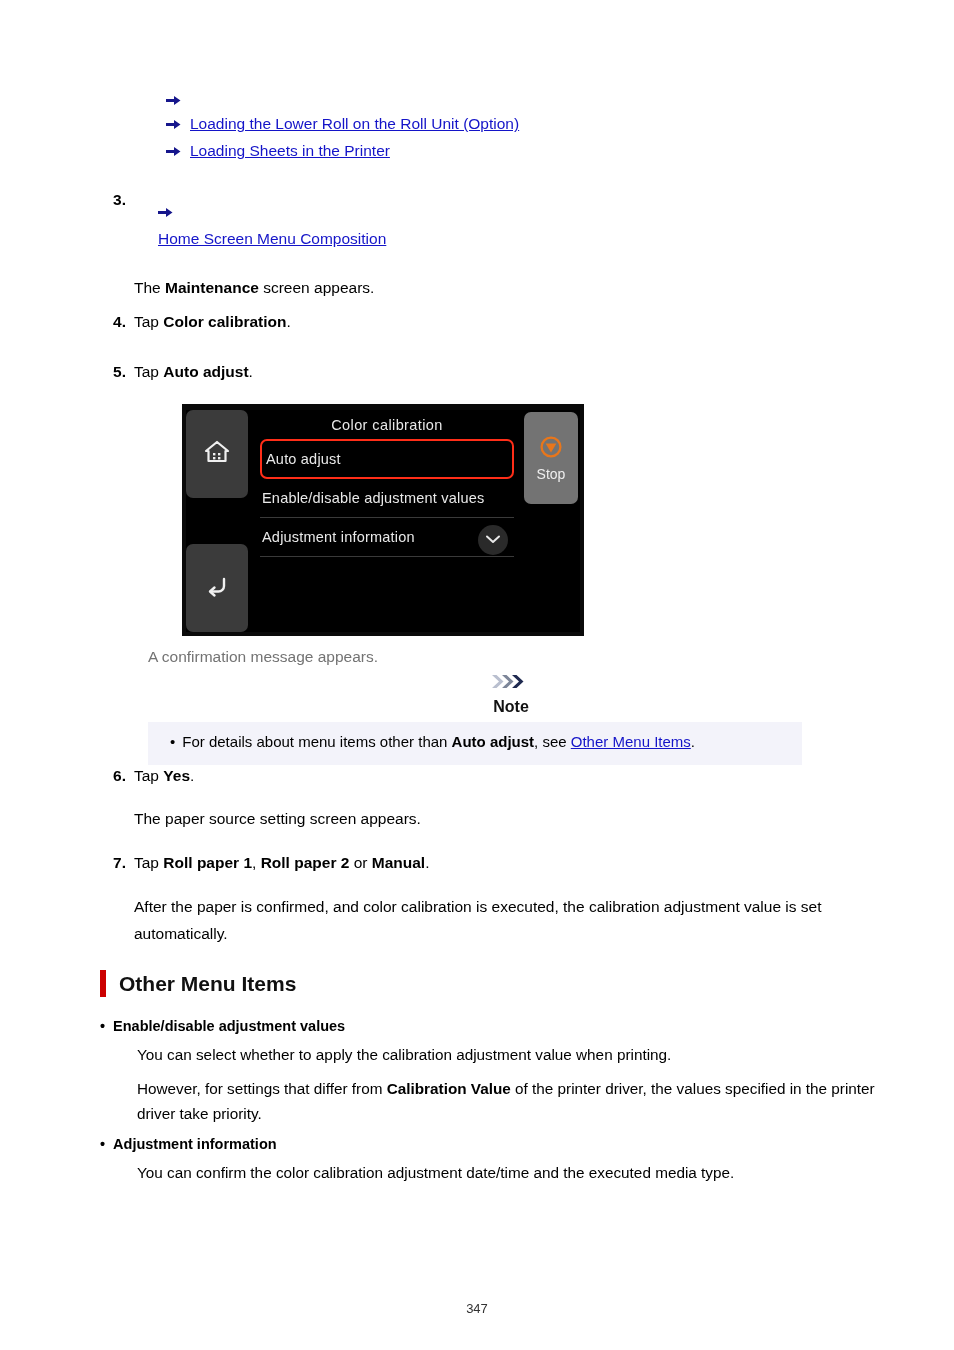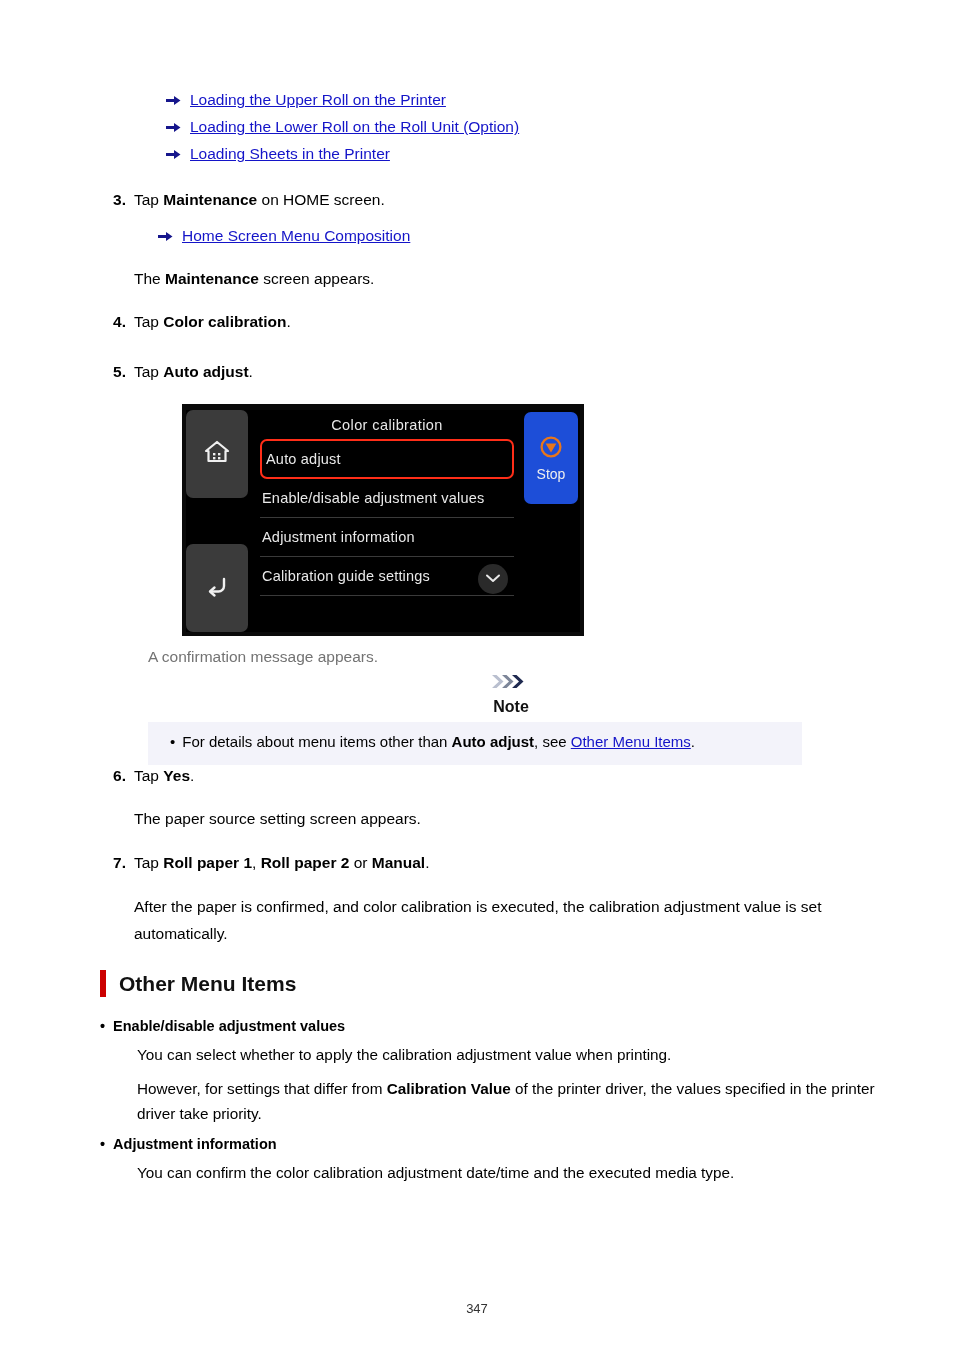--- a/index.html
+++ b/index.html
@@ -141,21 +141,21 @@
   }
   .lcd-right {
     width: 58px;
     flex: 0 0 58px;
     display: flex;
     align-items: flex-start;
     justify-content: center;
     padding-top: 2px;
   }
   .stop-btn {
-    background: #1d4ed8;
+    background: #737373;
     border-radius: 7px;
     width: 54px;
     height: 92px;
     display: flex;
     flex-direction: column;
     align-items: center;
     justify-content: center;
     gap: 3px;
   }
   .stop-label { color: #efefef; font-size: 14px; }
@@ -229,21 +229,20 @@
 
 <div class="page">
 
   <div style="position:absolute; left:166px; top:90px;">
     <div class="link-row">
       <span class="arrow-icon">
         <svg width="15" height="14" viewBox="0 0 15 14">
             <path d="M0 5h8V2l6.5 4.6L8 11V8H0z" fill="#16168c"></path>
           </svg>
       </span>
-      <span class="doc-link">Loading the Upper Roll on the Printer</span>
     </div>
     <div class="link-row">
       <span class="arrow-icon">
         <svg width="15" height="14" viewBox="0 0 15 14">
             <path d="M0 5h8V2l6.5 4.6L8 11V8H0z" fill="#16168c"></path>
           </svg>
       </span>
       <span class="doc-link">Loading the Lower Roll on the Roll Unit (Option)</span>
     </div>
     <div class="link-row">
@@ -252,32 +251,29 @@
             <path d="M0 5h8V2l6.5 4.6L8 11V8H0z" fill="#16168c"></path>
           </svg>
       </span>
       <span class="doc-link">Loading Sheets in the Printer</span>
     </div>
   </div>
 
   <div class="step" style="position:absolute; left:108px; top:188px; width:800px;">
     <div class="step-num">3.</div>
     <div class="step-body">
-      <div class="step-line">
-        <span>Tap </span><b>Maintenance</b><span> on HOME screen.</span>
-      </div>
-      <div class="link-row" style="margin-top:14px; margin-left:24px;">
+      <div class="link-row" style="margin-top:14px; margin-left:24px;flex-direction:column;">
         <span class="arrow-icon">
           <svg width="15" height="14" viewBox="0 0 15 14">
               <path d="M0 5h8V2l6.5 4.6L8 11V8H0z" fill="#16168c"></path>
             </svg>
         </span>
         <span class="doc-link">Home Screen Menu Composition</span>
       </div>
-      <div class="step-line" style="margin-top:20px;">
+      <div class="step-line" style="margin-top:26px;">
         <span>The </span><b>Maintenance</b><span> screen appears.</span>
       </div>
     </div>
   </div>
 
   <div class="step" style="position:absolute; left:108px; top:310px; width:800px;">
     <div class="step-num">4.</div>
     <div class="step-body">
       <div class="step-line">
         <span>Tap </span><b>Color calibration</b><span>.</span>
@@ -318,21 +314,20 @@
           </span>
         </div>
       </div>
 
       <div class="lcd-center">
         <div class="lcd-title">Color calibration</div>
         <div class="menu-list">
           <div class="menu-item selected">Auto adjust</div>
           <div class="menu-item">Enable/disable adjustment values</div>
           <div class="menu-item">Adjustment information</div>
-          <div class="menu-item">Calibration guide settings</div>
           <div class="chev-circle">
             <span>
               <svg width="16" height="12" viewBox="0 0 16 12">
                 <path d="M2 3.5 L8 9 L14 3.5" fill="none" stroke="#e8e8e8" stroke-width="2" stroke-linecap="round" stroke-linejoin="round"></path>
               </svg>
             </span>
           </div>
         </div>
       </div>
 

